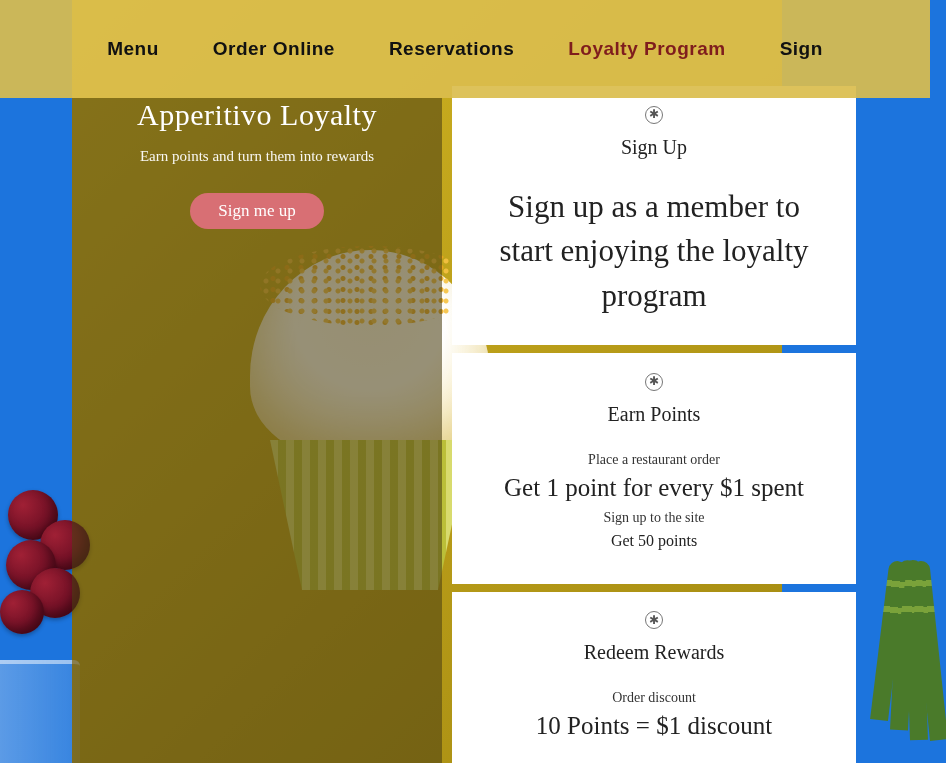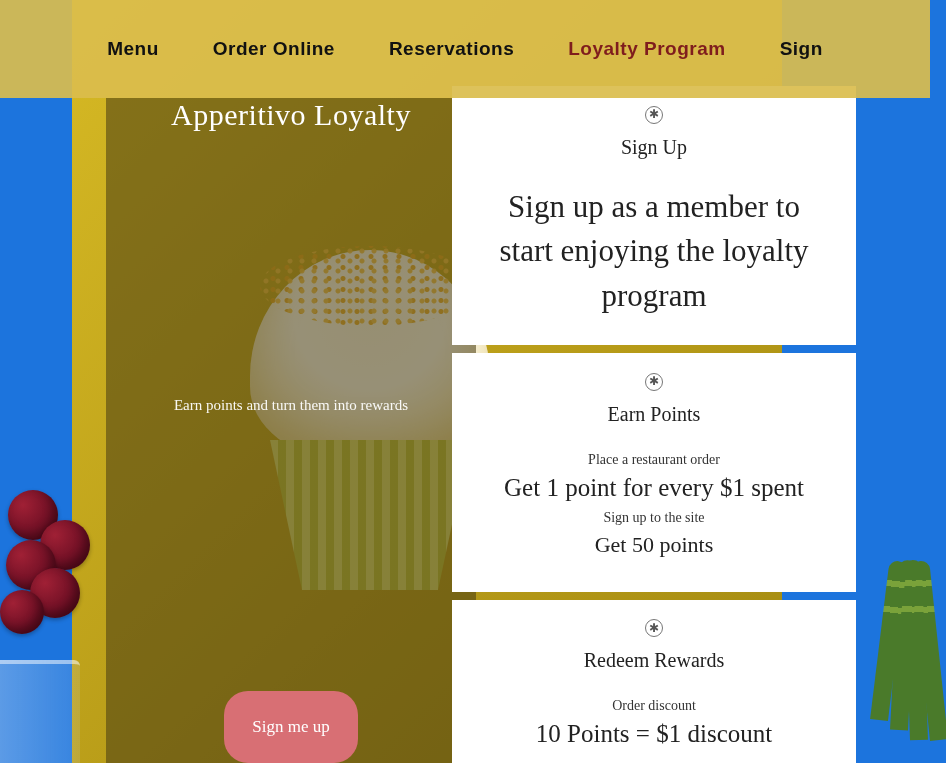--- a/index.html
+++ b/index.html
@@ -114,46 +114,45 @@
 
     .left-overlay {
       position: absolute;
       left: 72px; top: 98px;
       width: 370px; height: 665px;
       background: rgba(75, 63, 19, 0.58);
       z-index: 5;
       display: flex;
       flex-direction: column;
       align-items: center;
-      justify-content: space-between;
+      justify-content: flex-start;
       color: #fff;
       text-align: center;
       padding: 0 20px;
-      margin-left: 34px;
     }
     .left-overlay h1 {
       font-family: Georgia, serif;
       font-weight: 400;
       font-size: 30px;
       margin-bottom: 16px;
       letter-spacing: 0.5px;
     }
     .left-overlay p {
       font-family: Georgia, serif;
       font-size: 15px;
       margin-bottom: 28px;
       opacity: 0.95;
     }
     .signup-btn {
       display: inline-block;
       background: #d86f74;
       color: #fff;
       border: none;
       border-radius: 24px;
-      padding: 26px 28px;
+      padding: 8px 28px;
       font-family: Georgia, serif;
       font-size: 17px;
       cursor: pointer;
     }
 
     .right-col {
       position: absolute;
       left: 452px; top: 86px;
       width: 404px;
       z-index: 6;
@@ -191,21 +190,21 @@
       line-height: 1.45;
       color: #222;
     }
     .card .sub {
       font-family: Georgia, serif;
       font-size: 14px;
       color: #333;
     }
     .card .med {
       font-family: Georgia, serif;
-      font-size: 22px;
+      font-size: 16px;
       margin-top: 6px;
       margin-bottom: 8px;
     }
   </style>
 </head>
 <body>
 
 <div class="bg-scene">
   <div class="bg-blue"></div>
   <div class="bg-yellow"></div>

